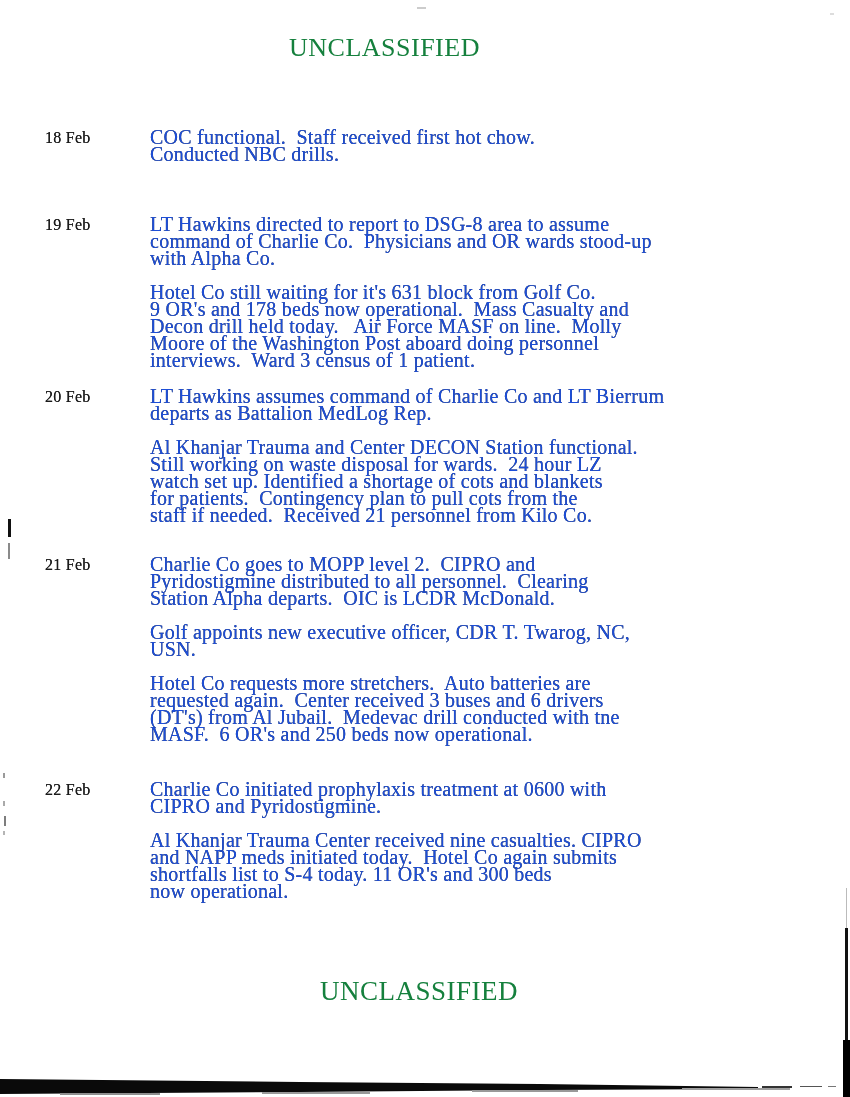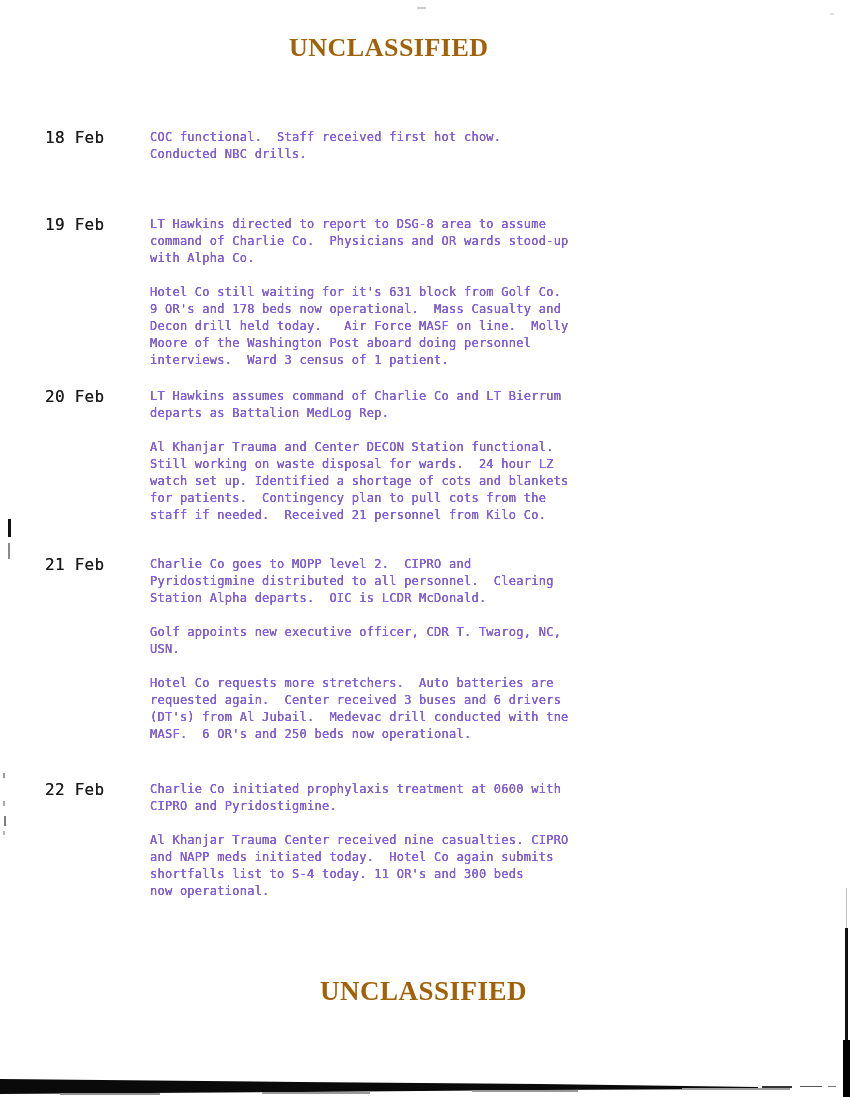--- a/index.html
+++ b/index.html
@@ -7,39 +7,39 @@
     width: 850px; height: 1097px;
     background: #ffffff;
     position: relative;
     overflow: hidden;
     font-family: "DejaVu Sans Mono", monospace;
   }
   .page { position: absolute; inset: 0; }
   .banner {
     position: absolute;
     font-family: "Liberation Serif", "DejaVu Serif", serif;
-    font-weight: bold;
-    color: #a16207;
+    font-weight: normal;
+    color: #15803d;
     letter-spacing: 0.5px;
     white-space: nowrap;
   }
   .banner.top { left: 289px; top: 33px; font-size: 26px; }
   .banner.bottom { left: 320px; top: 976px; font-size: 27px; }
-  .entry { position: absolute; left: 0; width: 724px; }
+  .entry { position: absolute; left: 0; width: 724px; font-family: Liberation Serif, serif; }
   .entry .date {
     position: absolute; left: 45px; top: 0;
     font-size: 16px; line-height: 17px;
     color: #1a1a1a; letter-spacing: 0.25px;
     text-shadow: 0 0 0.5px #333;
     white-space: pre;
   }
   .entry .paras { margin-left: 150px; }
   .para {
-    font-size: 12px; line-height: 17px;
-    color: #8b5cf6; letter-spacing: 0.25px;
+    font-size: 20px; line-height: 17px;
+    color: #1d4ed8; letter-spacing: 0.25px;
     text-shadow: 0 0 0.5px #333;
     white-space: pre;
     margin: 0 0 17px 0;
   }
   .para:last-child { margin-bottom: 0; }
   .artifact { position: absolute; }
   .band-svg { position: absolute; left: 0; top: 1070px; width: 850px; height: 27px; }
 </style>
 </head>
 <body>

